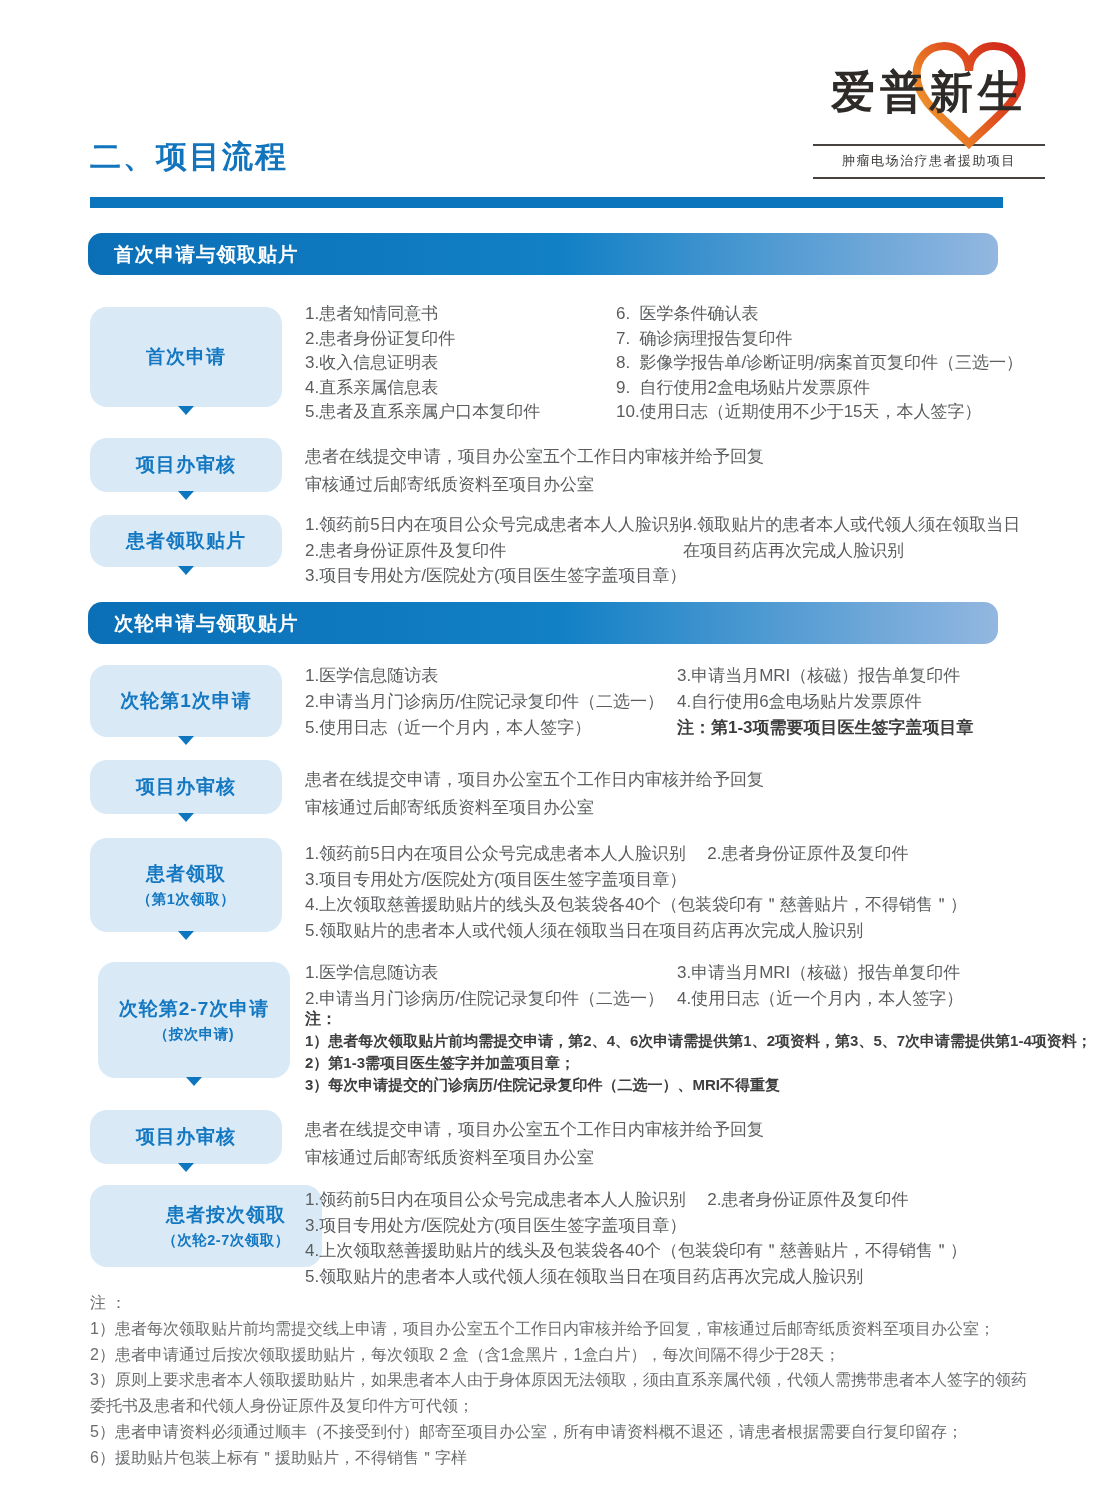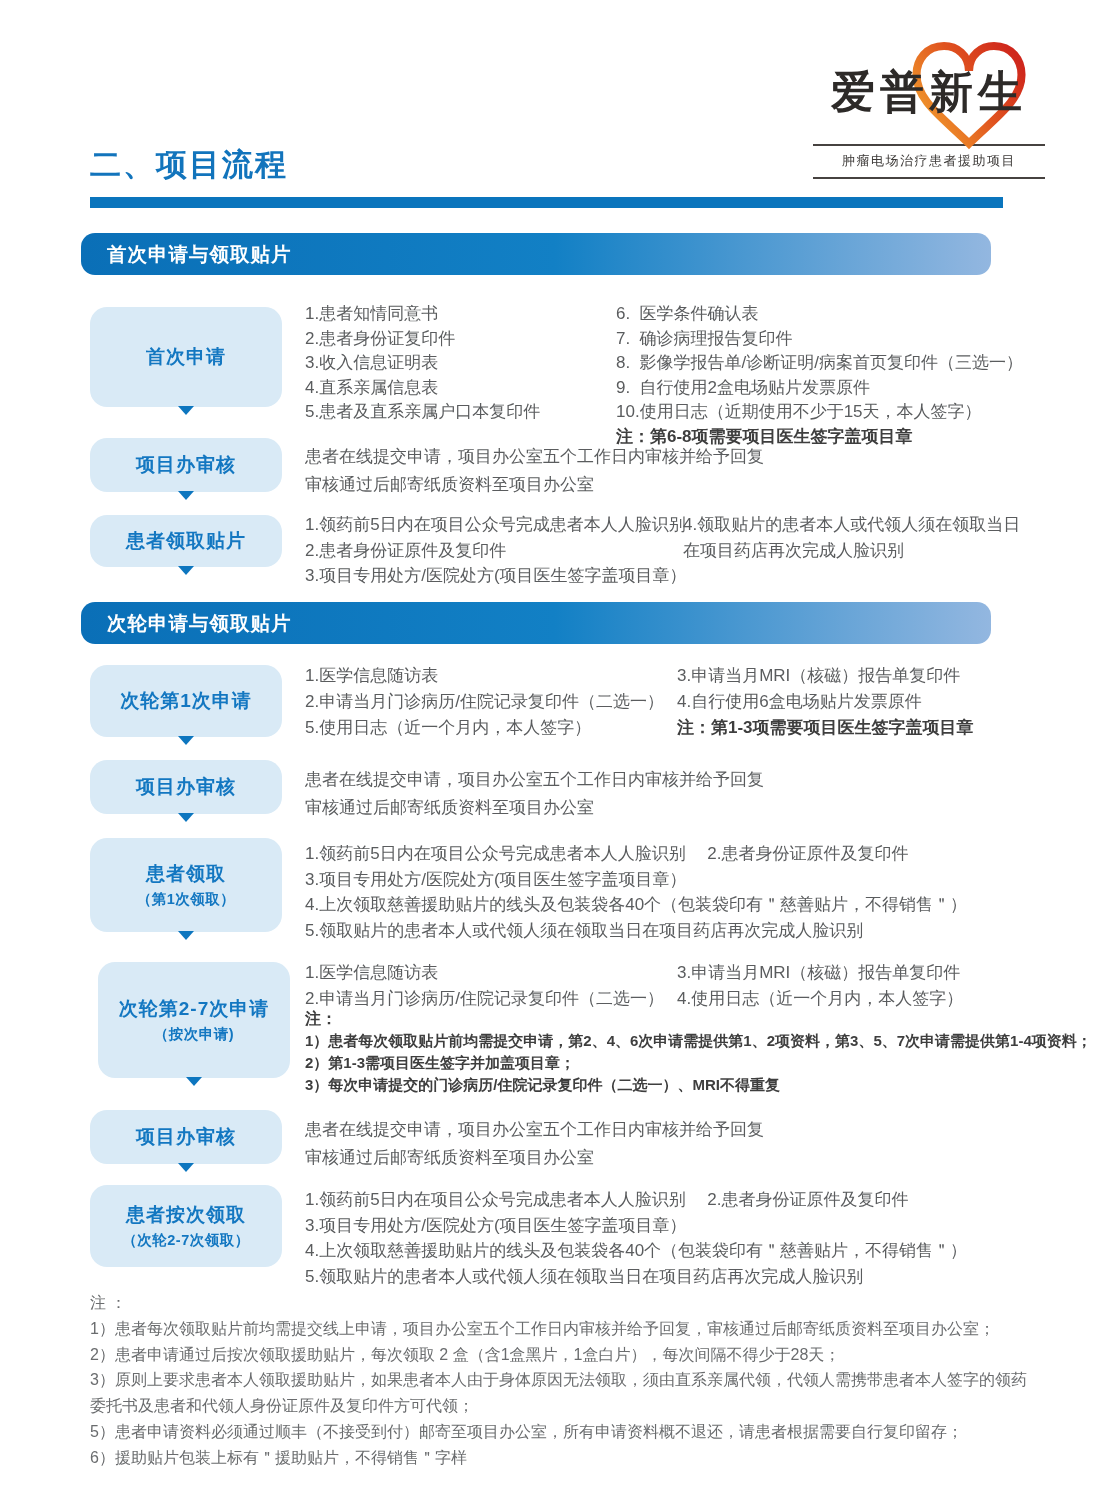--- a/index.html
+++ b/index.html
@@ -3,21 +3,21 @@
 <meta charset="utf-8">
 <style>
   html,body{margin:0;padding:0;background:#ffffff;}
   .page{
     position:relative;width:1102px;height:1496px;background:#ffffff;
     font-family:"Liberation Sans", sans-serif;overflow:hidden;
   }
 
   
   .page-title{
-    position:absolute;left:90px;top:144px;
+    position:absolute;left:90px;top:136px;
     font-size:31px;font-weight:bold;color:#1274bc;letter-spacing:2px;
   }
   .blue-bar{
     position:absolute;left:90px;top:197px;width:913px;height:11px;background:#0a75bd;
   }
 
   
   .logo{position:absolute;top:40px;right:55px;width:236px;text-align:center;}
   .logo-heart{position:absolute;top:-4px;left:92px;width:132px;height:120px;z-index:0;}
   .logo-brand{
@@ -25,21 +25,21 @@
     letter-spacing:5px;line-height:104px;height:104px;
   }
   .logo-rule{border-top:2px solid #464240;margin:0 2px;}
   .logo-tagline{
     position:relative;z-index:1;font-size:13px;color:#3d3a38;
     letter-spacing:1.5px;padding:6px 0 7px 0;
   }
 
   
   .banner{
-    position:absolute;left:81px;width:910px;height:42px;border-radius:14px;
+    position:absolute;left:88px;width:910px;height:42px;border-radius:14px;
     background:linear-gradient(90deg,#0a6fb7 0%,#1280c5 52%,#93b7e0 100%);
     color:#ffffff;font-weight:bold;font-size:19.5px;letter-spacing:1px;
     display:flex;align-items:center;padding-left:26px;box-sizing:border-box;
   }
 
   
   .stepbox{
     position:absolute;left:90px;width:192px;background:#d9eaf6;border-radius:17px;
     display:flex;flex-direction:column;align-items:center;justify-content:center;
     text-align:center;
@@ -105,21 +105,20 @@
     <div class="line">3.收入信息证明表</div>
     <div class="line">4.直系亲属信息表</div>
     <div class="line">5.患者及直系亲属户口本复印件</div>
   </div>
   <div class="col lh245" style="left:616px;top:302px;">
     <div class="line">6.  医学条件确认表</div>
     <div class="line">7.  确诊病理报告复印件</div>
     <div class="line">8.  影像学报告单/诊断证明/病案首页复印件（三选一）</div>
     <div class="line">9.  自行使用2盒电场贴片发票原件</div>
     <div class="line">10.使用日志（近期使用不少于15天，本人签字）</div>
-    <div class="line bold-note">注：第6-8项需要项目医生签字盖项目章</div>
   </div>
 
   <div class="stepbox" style="top:438px;height:54px;">
     <div class="step-label">项目办审核</div>
     <div class="tri"></div>
   </div>
   <div class="col lh275" style="left:305px;top:443px;">
     <div class="line">患者在线提交申请，项目办公室五个工作日内审核并给予回复</div>
     <div class="line">审核通过后邮寄纸质资料至项目办公室</div>
   </div>
@@ -198,21 +197,21 @@
 
   <div class="stepbox" style="top:1110px;height:54px;">
     <div class="step-label">项目办审核</div>
     <div class="tri"></div>
   </div>
   <div class="col lh275" style="left:305px;top:1116px;">
     <div class="line">患者在线提交申请，项目办公室五个工作日内审核并给予回复</div>
     <div class="line">审核通过后邮寄纸质资料至项目办公室</div>
   </div>
 
-  <div class="stepbox" style="top:1185px;height:82px;">
+  <div class="stepbox" style="top:1185px;height:82px;padding-left:40px;">
     <div class="step-label">患者按次领取</div>
     <div class="step-sub">（次轮2-7次领取）</div>
   </div>
   <div class="col lh255" style="left:305px;top:1187px;">
     <div class="line">1.领药前5日内在项目公众号完成患者本人人脸识别　 2.患者身份证原件及复印件</div>
     <div class="line">3.项目专用处方/医院处方(项目医生签字盖项目章）</div>
     <div class="line">4.上次领取慈善援助贴片的线头及包装袋各40个（包装袋印有＂慈善贴片，不得销售＂）</div>
     <div class="line">5.领取贴片的患者本人或代领人须在领取当日在项目药店再次完成人脸识别</div>
   </div>
 

